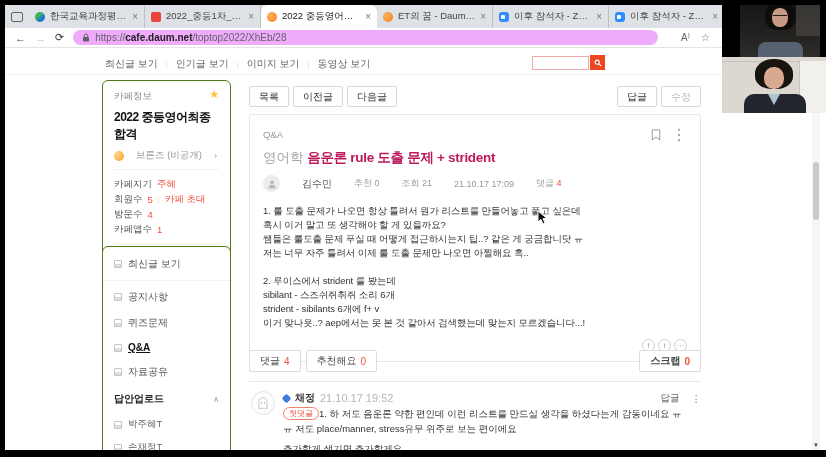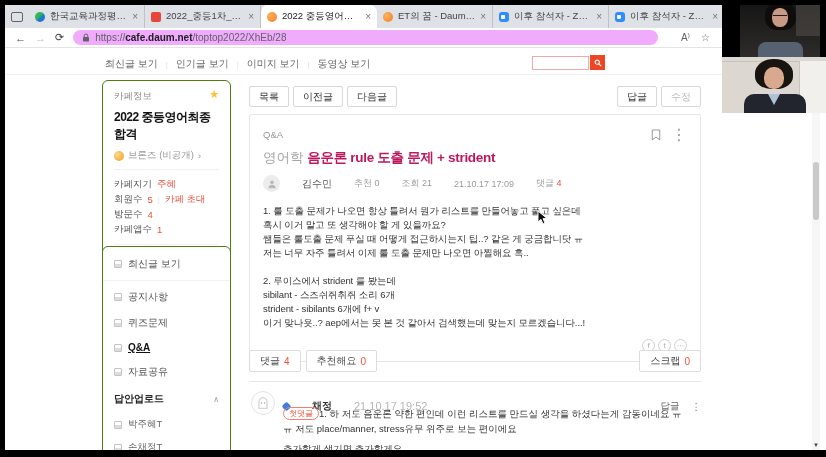--- a/index.html
+++ b/index.html
@@ -46,21 +46,21 @@
   .search-input { width:57px; height:14px; border:1px solid #eaa; background:#fff; outline:none; font-size:9px; padding:0 3px; }
   .search-btn { width:15px; height:15px; background:#ee4623; border:none; display:flex; align-items:center; justify-content:center; margin-left:1px; }
   .topnav-line { position:absolute; left:0; top:26px; width:100%; border-top:1px solid #f0f0f0; }
 
   
   .card { position:absolute; background:#fff; border:1px solid #4d7c0f; border-radius:6px; }
   .card1 { left:97px; top:32px; width:129px; padding:9px 11px 10px; }
   .c1-head { display:flex; justify-content:space-between; font-size:9.5px; color:#888; }
   .star { color:#ffc12f; font-size:11px; line-height:9px; }
   .c1-title { margin-top:6px; font-size:12px; font-weight:bold; color:#111; letter-spacing:-0.5px; }
-  .c1-grade { margin-top:6px; display:flex; align-items:center; gap:4px; font-size:9.5px; color:#999; }
+  .c1-grade { margin-top:6px; display:flex; align-items:center; gap:12px; font-size:9.5px; color:#999; }
   .medal { width:10px; height:10px; border-radius:50%; background:radial-gradient(circle at 35% 35%,#ffd98a,#f49b20); flex:none; }
   .cdiv { border-top:1px solid #f1f1f1; margin:7px 0; }
   .c1-row { display:flex; align-items:center; gap:5px; font-size:9.5px; color:#555; height:15px; }
   .ov { color:#f0503c; }
   .c1-row .thin { color:#e3e3e3; font-size:8px; }
   .myinfo { display:flex; align-items:center; font-size:10px; color:#333; height:15px; }
   .reddot { width:5px; height:5px; border-radius:50%; background:#f03e3e; margin:-5px 0 0 2px; }
   .myinfo .chev { margin-left:auto; color:#999; font-size:8px; }
   .write-btn { margin-top:7px; width:100%; height:24px; background:#f2664c; color:#fff; border:none; border-radius:3px; font-size:10.5px; font-weight:bold; font-family:inherit; }
 
@@ -91,28 +91,28 @@
   .p-avatar { width:17px; height:17px; border-radius:50%; background:#ececec; display:flex; align-items:center; justify-content:center; }
   .p-name { font-size:10px; color:#555; }
   .p-cmt-cnt { color:#f0503c; }
   .p-body { margin-top:12px; font-size:9.5px; line-height:14px; color:#333; letter-spacing:-0.1px; }
   .p-share { margin-top:9px; display:flex; justify-content:flex-end; gap:3px; }
   .sh-circle { width:13px; height:13px; border:1px solid #cfcfcf; border-radius:50%; color:#aaa; font-size:7.5px; display:flex; align-items:center; justify-content:center; }
 
   .actrow { position:absolute; left:0; top:302px; width:100%; display:flex; gap:5px; }
   .abtn { height:22px; padding:0 10px; background:#fff; border:1px solid #ddd; border-radius:2px; font-size:10px; color:#444; font-family:inherit; display:flex; align-items:center; gap:4px; }
   .abtn .cnt { color:#f0503c; }
-  .act-right { margin-left:auto; }
+  .act-right { margin-left:auto;font-weight:bold; }
 
   .cdivider { position:absolute; left:0; top:333px; width:100%; border-top:1px solid #e8e8e8; }
 
   
   .comment { position:absolute; left:0; top:341px; width:100%; }
   .cm-avatar { position:absolute; left:2px; top:2px; width:24px; height:24px; border:1px solid #e3e3e3; border-radius:50%; background:#fdfdfd; display:flex; align-items:center; justify-content:center; }
-  .cm-head { position:absolute; left:34px; top:10px; right:0; display:flex; align-items:center; gap:22px; }
+  .cm-head { position:absolute; left:34px; top:2px; right:0; display:flex; align-items:center; gap:5px; }
   .gem { width:7px; height:7px; background:#3f7de0; border-radius:2px; transform:rotate(45deg); }
   .cm-name { font-size:10px; font-weight:bold; color:#333; }
   .cm-date { font-size:11px; color:#b5b5b5; }
   .cm-tools { margin-left:auto; display:flex; gap:12px; align-items:center; font-size:9.5px; color:#666; }
   .cm-body { position:absolute; left:34px; top:17px; width:408px; font-size:9.5px; line-height:15px; color:#333; }
   .first-badge { display:inline-block; border:1px solid #f0826e; color:#f0503c; border-radius:8px; font-size:8px; padding:0 5px; margin-right:0; line-height:11px; vertical-align:1px;text-align:center; }
   .cm-body2 { position:absolute; left:34px; top:54px; font-size:9.5px; color:#333; }
 
   
   .scrollbar { position:absolute; left:807px; top:48px; width:8px; height:397px; background:#f6f6f6; z-index:5; }

